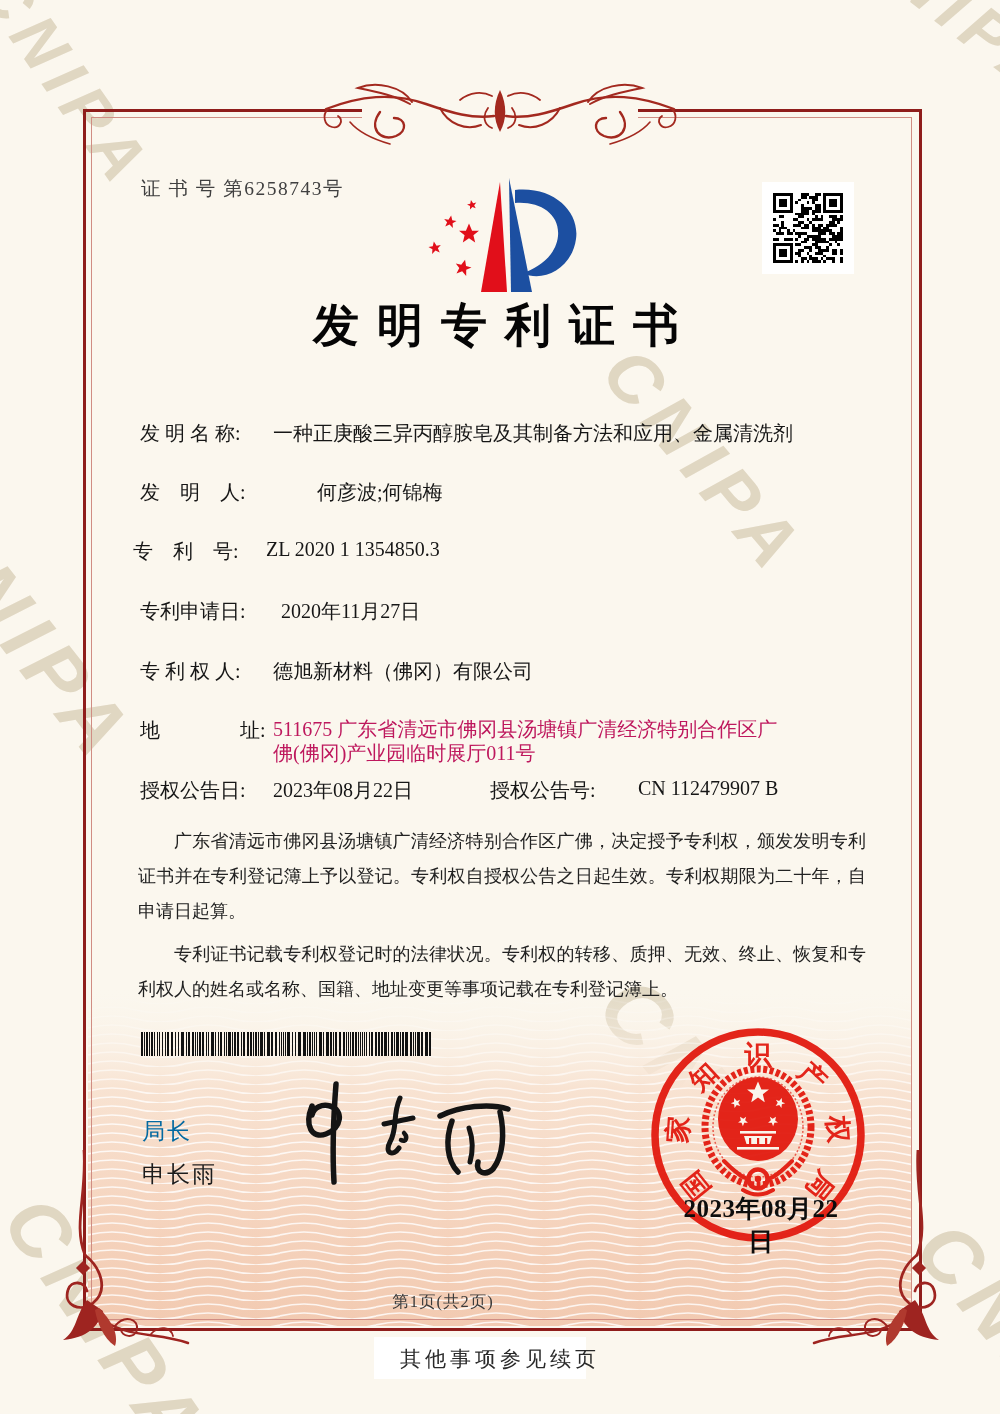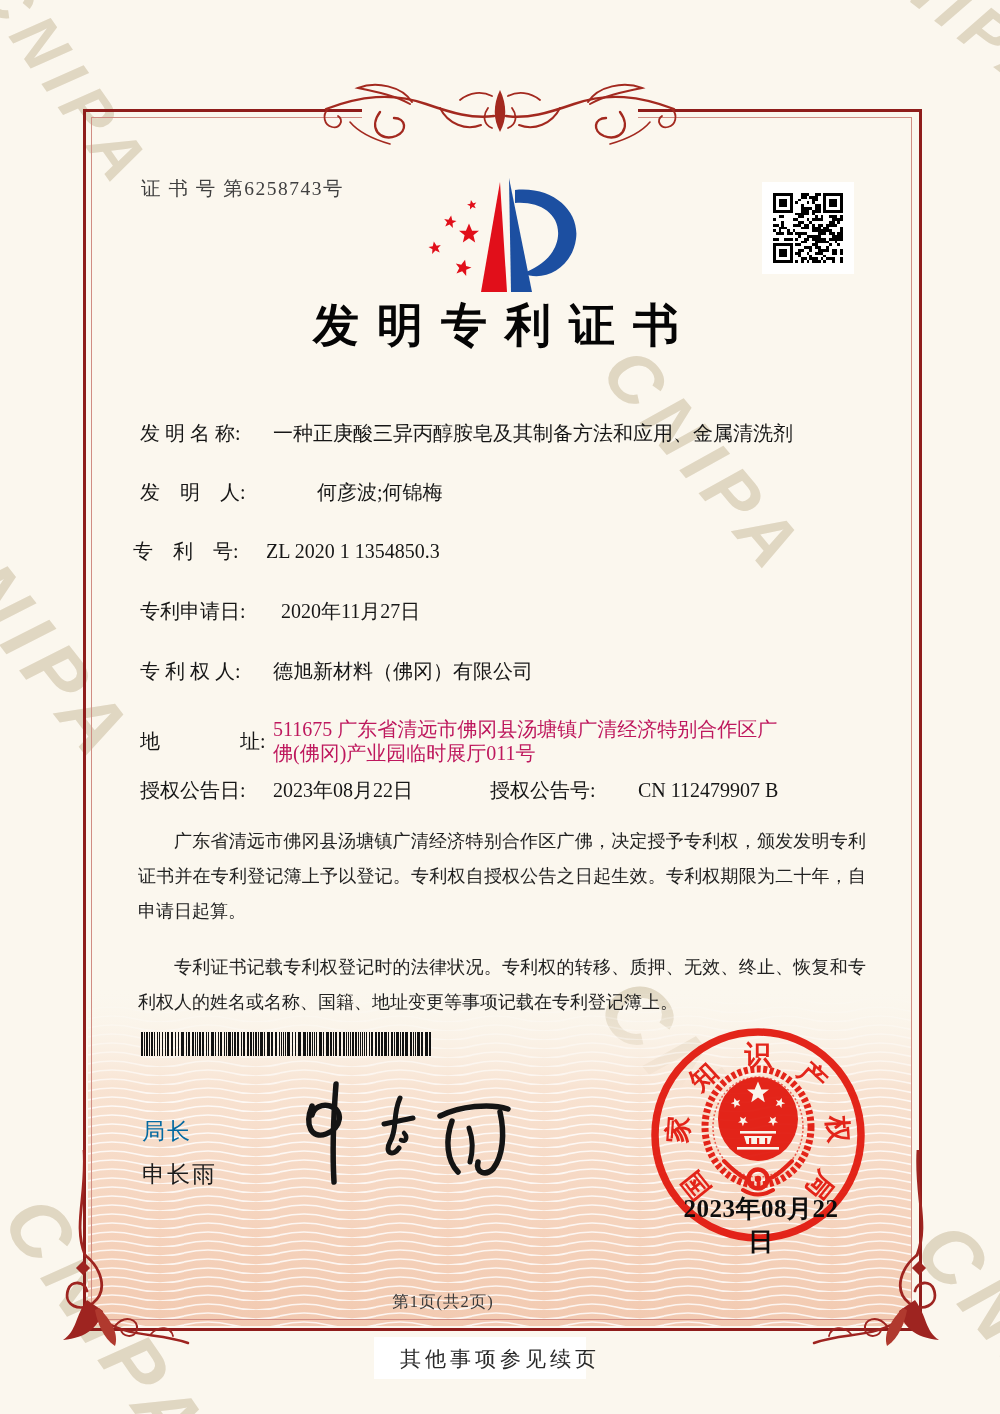--- a/index.html
+++ b/index.html
@@ -23,28 +23,28 @@
   
   .band{position:absolute;left:88px;top:986px;width:824px;height:340px;z-index:2;}
   
   .content{position:absolute;inset:0;z-index:5;}
   .certno{position:absolute;left:141px;top:175px;font-size:19.5px;letter-spacing:1.5px;color:#404040;}
   .logo{position:absolute;left:420px;top:176px;}
   .title{position:absolute;left:83px;top:295px;width:836px;text-align:center;
     font-size:46px;font-weight:bold;letter-spacing:18px;padding-left:8px;box-sizing:border-box;color:#050505;}
   .qrbox{position:absolute;left:762px;top:182px;width:92px;height:92px;background:#fff;}
   .qrbox svg{position:absolute;left:11px;top:11px;}
-  .row{position:absolute;display:flex;align-items:center;}
+  .row{position:absolute;display:flex;align-items:flex-start;}
   .lab{width:133px;font-size:20px;white-space:pre;color:#161616;flex:none;}
   .lab2{width:148px;font-size:20px;white-space:pre;color:#161616;flex:none;}
   .val{font-size:20px;color:#161616;white-space:nowrap;}
   .val-wrap{font-size:20px;color:#be185d;width:524px;line-height:24px;white-space:normal;}
   .paras{position:absolute;left:138px;top:824px;width:728px;}
   .paras p{margin:0;font-size:18px;line-height:35px;text-align:justify;text-indent:2em;color:#222;}
-  .paras p + p{margin-top:21px;}
+  .paras p + p{margin-top:8px;}
   .barcode{position:absolute;left:141px;top:1032px;}
   .signer-title{position:absolute;left:142px;top:1116px;font-size:23px;letter-spacing:2px;
     font-family:"Liberation Sans","DejaVu Sans",sans-serif;color:#0369a1;}
   .signer-name{position:absolute;left:142px;top:1159px;font-size:23px;letter-spacing:2px;
     font-family:"Liberation Sans","DejaVu Sans",sans-serif;color:#1c1c1c;}
   .signature{position:absolute;left:292px;top:1076px;z-index:6;}
   .seal{position:absolute;left:646px;top:1023px;z-index:7;opacity:.94;}
   .seal-date{position:absolute;left:675px;top:1192px;width:172px;text-align:center;
     font-size:25px;font-weight:bold;color:#0d0d0d;z-index:8;letter-spacing:0.5px;}
   .pageno{position:absolute;left:83px;top:1291px;width:720px;text-align:center;

